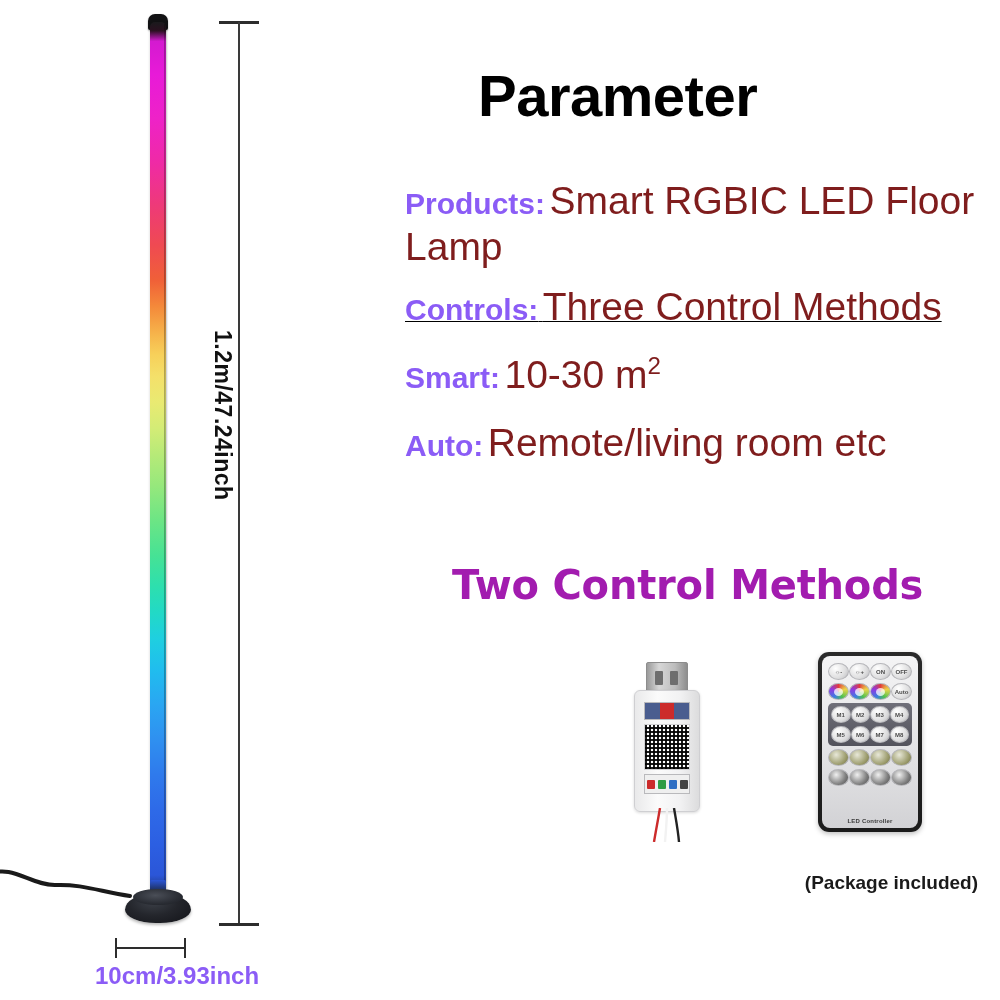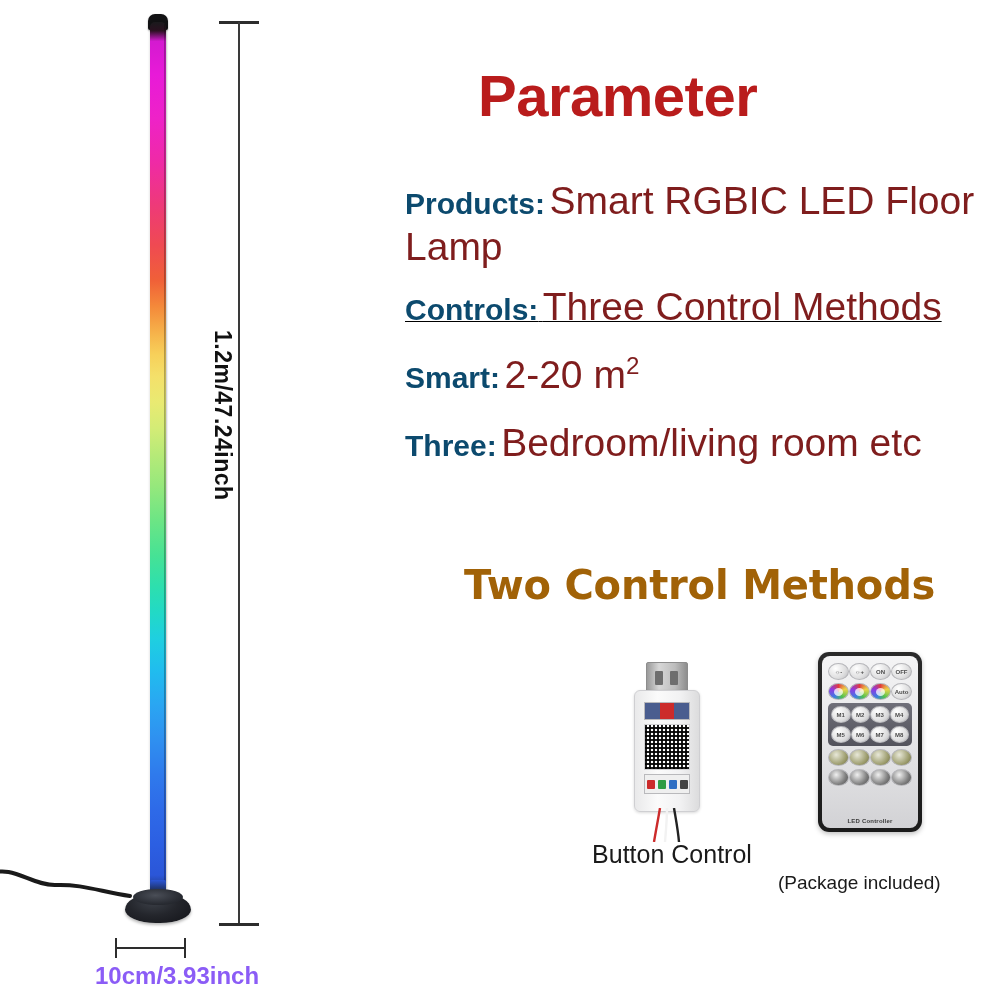--- a/index.html
+++ b/index.html
@@ -105,36 +105,36 @@
   .dim-h-tick-l{position:absolute;left:115px;top:938px;width:2px;height:20px;background:#2d2d2d;}
   .dim-h-tick-r{position:absolute;left:184px;top:938px;width:2px;height:20px;background:#2d2d2d;}
   .dim-h-label{
     position:absolute;left:95px;top:962px;
     font-size:24px;font-weight:700;color:#8b5cf6;white-space:nowrap;
   }
 
   
   .param-title{
     position:absolute;left:478px;top:62px;
-    font-size:58px;font-weight:700;color:#b91c1c;letter-spacing:-0.5px;
+    font-size:58px;font-weight:700;color:#000000;letter-spacing:-0.5px;
   }
   .spec-list{position:absolute;left:405px;top:178px;width:580px;}
   .spec-row{margin-bottom:4px;}
   .spec-row.gap{margin-top:22px;}
   .spec-key{
-    font-size:30px;font-weight:700;color:#0c4a6e;
+    font-size:30px;font-weight:700;color:#8b5cf6;
   }
   .spec-val{
     font-size:39px;font-weight:400;color:#7f1d1d;
   }
   .spec-line{line-height:1.18;}
 
   .methods-title{
-    position:absolute;left:464px;top:562px;
-    font-size:40px;font-weight:700;color:#a16207;
+    position:absolute;left:452px;top:562px;
+    font-size:40px;font-weight:700;color:#a21caf;
     font-family:"DejaVu Sans", sans-serif;
     letter-spacing:-0.2px;
   }
 
   
   .usb-ctrl{position:absolute;left:612px;top:662px;width:110px;height:180px;}
   .usb-plug{
     position:absolute;left:34px;top:0px;width:40px;height:32px;
     background:linear-gradient(to right,#9a9a9a,#d7d7d7 30%,#bdbdbd 70%,#8e8e8e);
     border-radius:2px 2px 0 0;border:1px solid #8d8d8d;
@@ -214,22 +214,22 @@
   
   .cap-button{
     position:absolute;left:577px;top:840px;width:190px;text-align:center;
     font-size:25px;color:#1a1a1a;font-weight:400;
   }
   .cap-remote{
     position:absolute;left:778px;top:840px;width:200px;text-align:center;
     font-size:25px;color:#1a1a1a;font-weight:400;
   }
   .cap-remote-sub{
-    position:absolute;left:778px;top:872px;width:200px;text-align:left;
-    font-size:19px;color:#1a1a1a;font-weight:400;
+    position:absolute;left:778px;top:872px;width:200px;text-align:right;
+    font-size:19px;color:#1a1a1a;font-weight:700;
   }
   .sup{font-size:0.62em;vertical-align:super;}
 </style>
 </head>
 <body>
 
 <div class="stage">
 
   <div class="lamp-wrap">
     <div class="lamp-cap"></div>
@@ -264,27 +264,27 @@
     </div>
 
     <div class="spec-row spec-line" style="margin-top:14px;text-decoration:underline;">
       <span class="spec-key">Controls:</span>
       <span class="spec-val">Three Control Methods</span>
     </div>
 
     <div class="spec-row spec-line gap">
       <span class="spec-key">Smart:</span>
       <span class="spec-val">
-        <span>2-20 m</span><span class="sup">2</span>
+        <span>10-30 m</span><span class="sup">2</span>
       </span>
     </div>
 
     <div class="spec-row spec-line gap">
-      <span class="spec-key">Three:</span>
-      <span class="spec-val">Bedroom/living room etc</span>
+      <span class="spec-key">Auto:</span>
+      <span class="spec-val">Remote/living room etc</span>
     </div>
   </div>
 
   <div class="methods-title">Two Control Methods</div>
 
   <div class="usb-ctrl">
     <div class="usb-plug">
       <div class="usb-slot a"></div>
       <div class="usb-slot b"></div>
     </div>
@@ -357,16 +357,15 @@
         <div class="rbtn dark"></div>
         <div class="rbtn dark"></div>
         <div class="rbtn dark"></div>
         <div class="rbtn dark"></div>
       </div>
 
       <div class="remote-foot">LED Controller</div>
     </div>
   </div>
 
-  <div class="cap-button">Button Control</div>
   <div class="cap-remote-sub">(Package included)</div>
 
 </div>
 
 </body></html>

